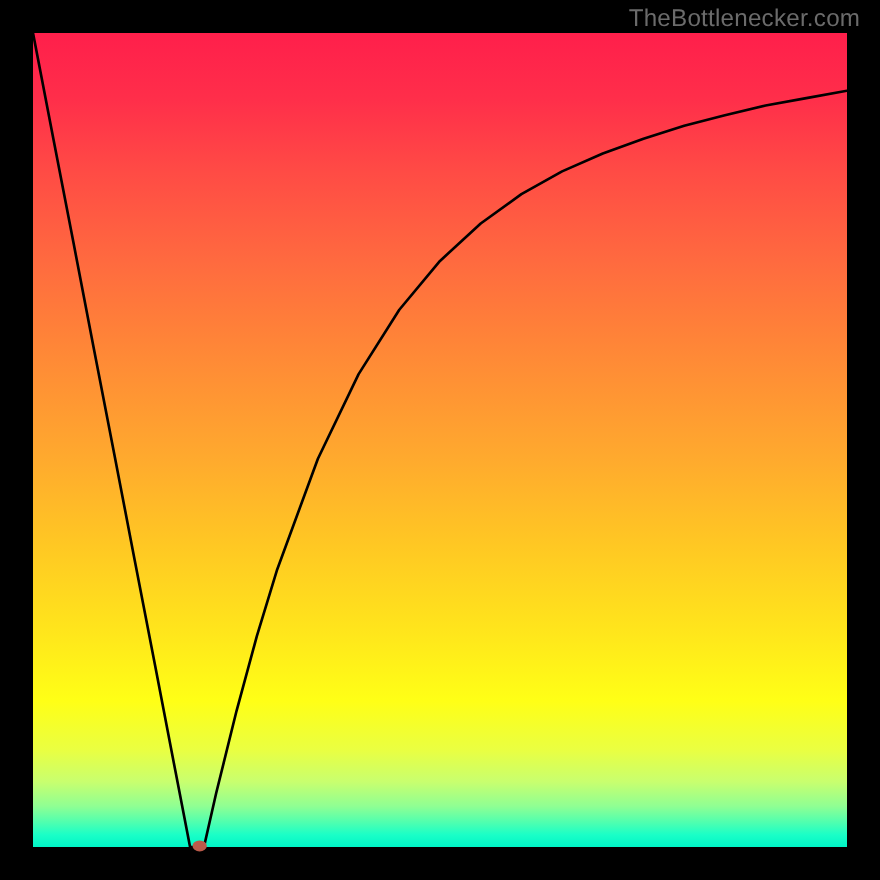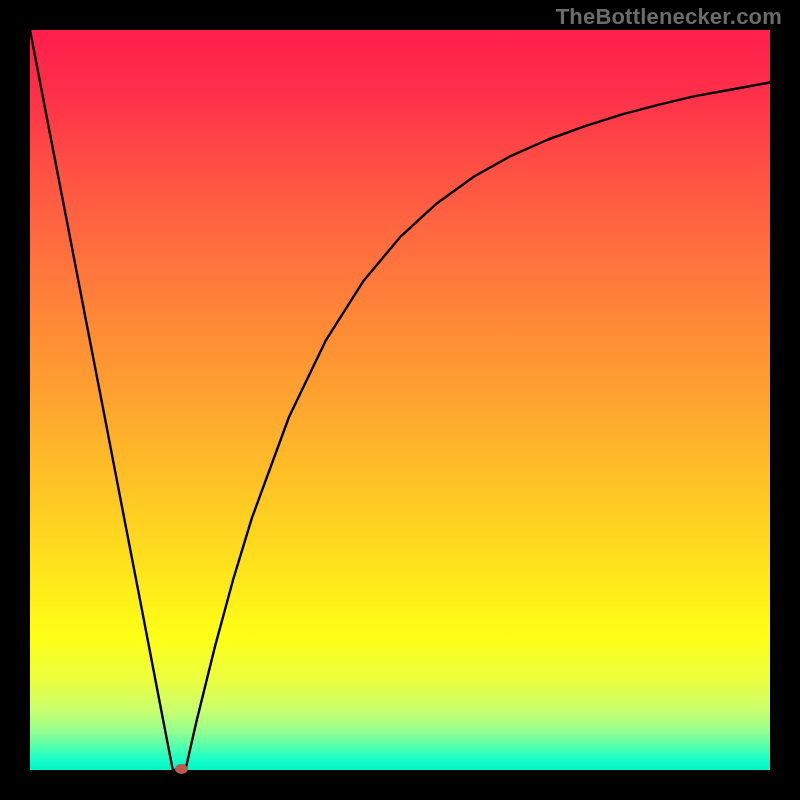--- a/index.html
+++ b/index.html
@@ -16,21 +16,21 @@
     width: 800px;
     height: 800px;
     background: #000;
   }
   .watermark {
     position: absolute;
     top: 4px;
     right: 18px;
     color: #6b6b6b;
     font-size: 22px;
-    font-weight: 700;
+    font-weight: 400;
     letter-spacing: 0.2px;
     user-select: none;
   }
   .plot {
     position: absolute;
     left: 30px;
     top: 30px;
     width: 740px;
     height: 740px;
   }

